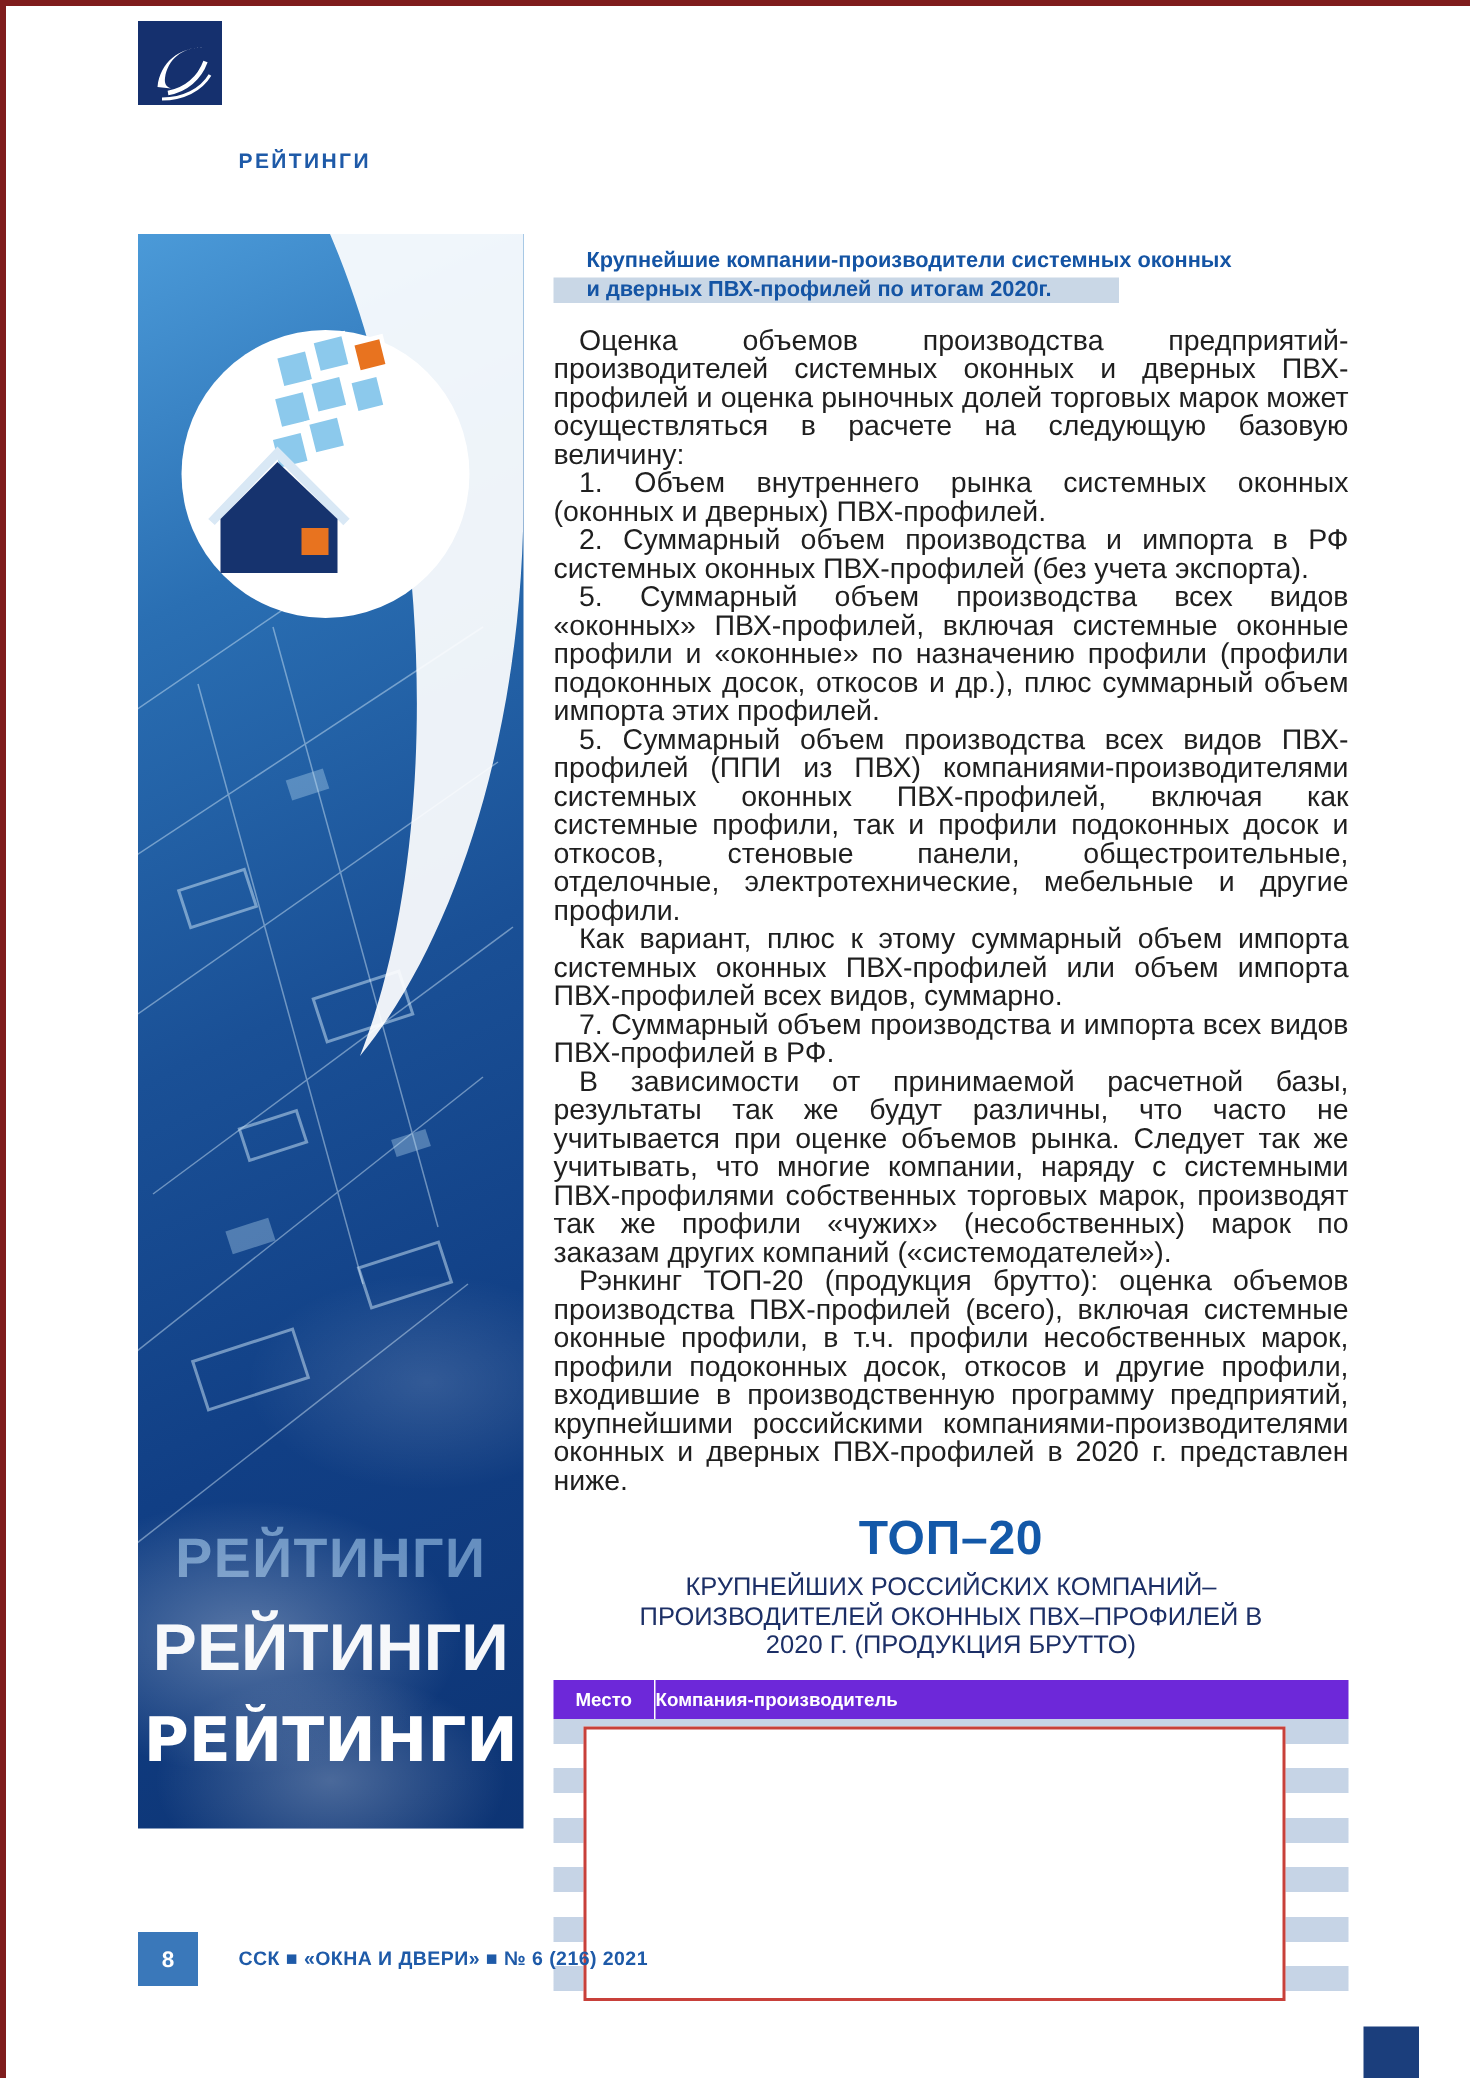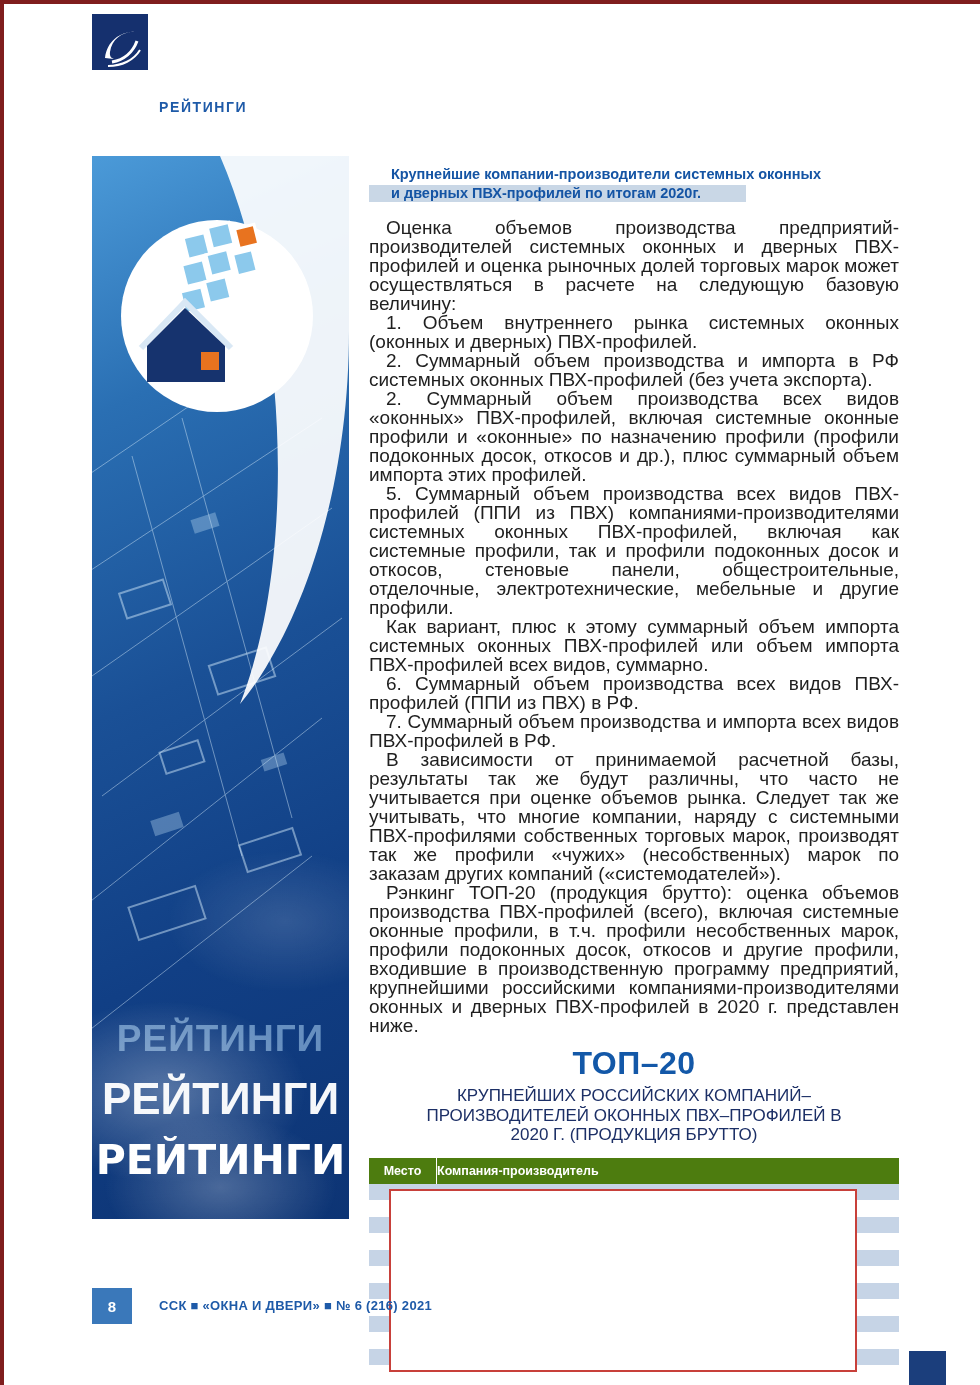--- a/index.html
+++ b/index.html
@@ -35,21 +35,21 @@
   .title-highlight{position:absolute;left:0;top:20px;width:377px;height:17px;background:#c9d7e6;z-index:0;}
 
   .body-text{margin-top:15px;font-size:19px;line-height:19px;text-align:justify;color:#1f1f1f;}
   .body-text p{margin:0;text-indent:17px;}
 
   .top20{margin:10px 0 4px;text-align:center;font-size:32px;font-weight:700;color:#1358a8;letter-spacing:.5px;}
   .sub{margin:0 0 13px;text-align:center;font-size:17px;font-weight:400;color:#1c2f66;line-height:19.5px;}
   .sub span{display:block;}
 
   .rank-table{position:relative;width:530px;}
-  .thead{display:flex;height:26px;background:#4d7c0f;color:#fff;font-size:12.5px;font-weight:700;}
+  .thead{display:flex;height:26px;background:#6d28d9;color:#fff;font-size:12.5px;font-weight:700;}
   .th-place{width:68px;text-align:center;line-height:26px;border-right:1px solid #ffffff;box-sizing:border-box;}
   .th-comp{flex:1;text-align:left;line-height:26px;}
   .stripes{position:relative;height:198px;
            background:repeating-linear-gradient(to bottom,#c6d4e6 0px,#c6d4e6 16.5px,#ffffff 16.5px,#ffffff 33px);}
   .redbox{position:absolute;left:20px;top:5px;width:468px;height:183px;background:#ffffff;
           border:2px solid #c8403a;box-sizing:border-box;}
 
   
   .footer-pagenum{position:absolute;left:88px;top:1284px;width:40px;height:36px;background:#3a78ba;
                   color:#fff;font-weight:700;font-size:15px;display:flex;align-items:center;justify-content:center;}
@@ -128,24 +128,23 @@
       <h1 class="title">
         <span>Крупнейшие компании-производители системных оконных</span><br>
         <span>и дверных ПВХ-профилей по итогам 2020г.</span>
       </h1>
     </div>
 
     <div class="body-text">
       <p>Оценка объемов производства предприятий-производителей системных оконных и дверных ПВХ-профилей и оценка рыночных долей торговых марок может осуществляться в расчете на следующую базовую величину:</p>
       <p>1. Объем внутреннего рынка системных оконных (оконных и дверных) ПВХ-профилей.</p>
       <p>2. Суммарный объем производства и импорта в РФ системных оконных ПВХ-профилей (без учета экспорта).</p>
-      <p>2. Суммарный объем производства всех видов «оконных» ПВХ-профилей, включая системные оконные профили и «оконные» по назначению профили (профили подоконных досок, откосов и др.), плюс суммарный объем импорта этих профилей.</p>
+      <p>5. Суммарный объем производства всех видов «оконных» ПВХ-профилей, включая системные оконные профили и «оконные» по назначению профили (профили подоконных досок, откосов и др.), плюс суммарный объем импорта этих профилей.</p>
       <p>5. Суммарный объем производства всех видов ПВХ-профилей (ППИ из ПВХ) компаниями-производителями системных оконных ПВХ-профилей, включая как системные профили, так и профили подоконных досок и откосов, стеновые панели, общестроительные, отделочные, электротехнические, мебельные и другие профили.</p>
       <p>Как вариант, плюс к этому суммарный объем импорта системных оконных ПВХ-профилей или объем импорта ПВХ-профилей всех видов, суммарно.</p>
-      <p>6. Суммарный объем производства всех видов ПВХ-профилей (ППИ из ПВХ) в РФ.</p>
       <p>7. Суммарный объем производства и импорта всех видов ПВХ-профилей в РФ.</p>
       <p>В зависимости от принимаемой расчетной базы, результаты так же будут различны, что часто не учитывается при оценке объемов рынка. Следует так же учитывать, что многие компании, наряду с системными ПВХ-профилями собственных торговых марок, производят так же профили «чужих» (несобственных) марок по заказам других компаний («системодателей»).</p>
       <p>Рэнкинг ТОП-20 (продукция брутто): оценка объемов производства ПВХ-профилей (всего), включая системные оконные профили, в т.ч. профили несобственных марок, профили подоконных досок, откосов и другие профили, входившие в производственную программу предприятий, крупнейшими российскими компаниями-производителями оконных и дверных ПВХ-профилей в 2020 г. представлен ниже.</p>
     </div>
 
     <h2 class="top20">ТОП–20</h2>
     <h3 class="sub">
       <span>КРУПНЕЙШИХ РОССИЙСКИХ КОМПАНИЙ–</span>
       <span>ПРОИЗВОДИТЕЛЕЙ ОКОННЫХ ПВХ–ПРОФИЛЕЙ В</span>
       <span>2020 Г. (ПРОДУКЦИЯ БРУТТО)</span>

